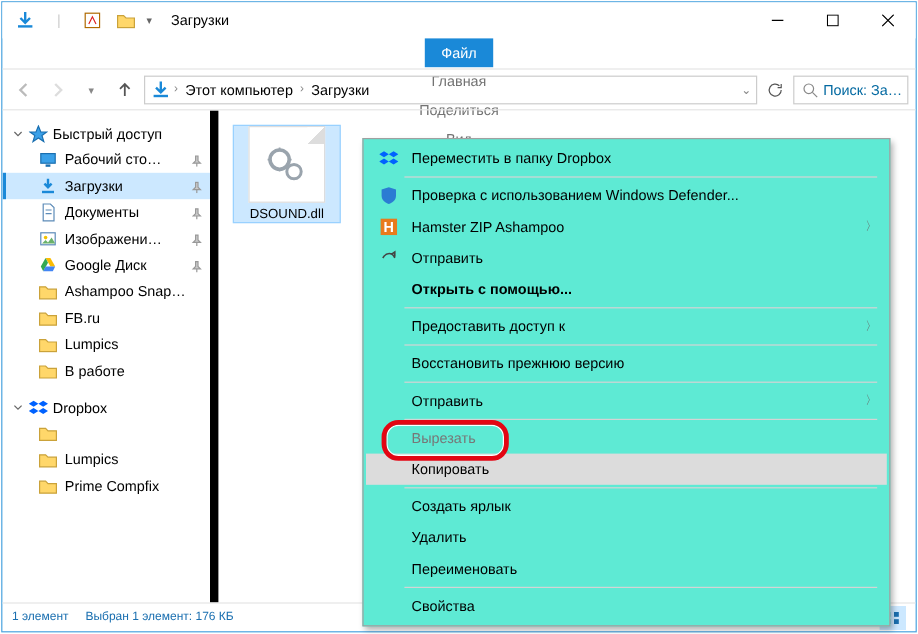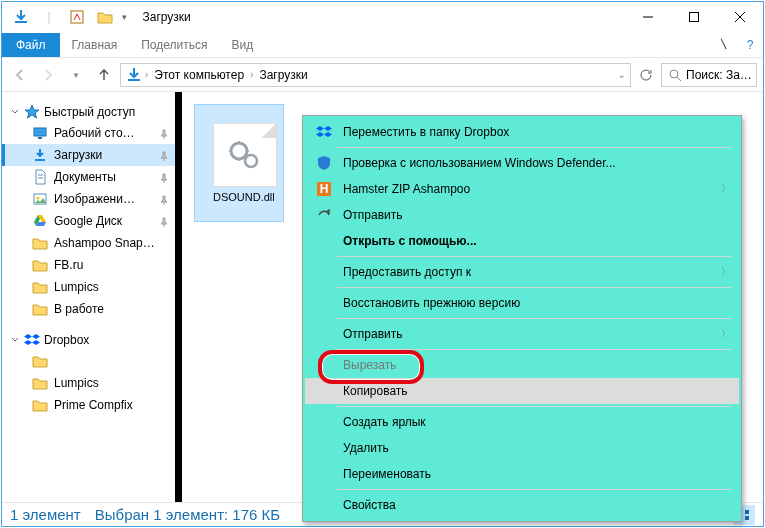--- a/index.html
+++ b/index.html
@@ -9,74 +9,74 @@
 
 .titlebar { display: flex; align-items: center; height: 30px; background: #fff; }
 .titlebar .qat { display: flex; align-items: center; gap: 6px; padding: 0 8px; }
 .qat-icon { width: 22px; height: 22px; display: flex; align-items: center; justify-content: center; }
 .titlebar .title { flex: 1; padding-left: 8px; color: #000; }
 .win-controls { display: flex; }
 .win-btn { width: 46px; height: 30px; display: flex; align-items: center; justify-content: center; }
 .win-btn svg { width: 10px; height: 10px; }
 
 
-.ribbon { display: flex; align-items: center; height: 26px; border-bottom: 1px solid #e5e5e5; }
+.ribbon { display: flex; align-items: center; height: 26px; border-bottom: 1px solid #e5e5e5; flex-direction: column; }
 .ribbon .file-tab { background: #1a89d8; color: #fff; padding: 5px 14px; }
 .ribbon .tab { padding: 5px 12px; color: #737373; }
 .ribbon .spacer { flex: 1; }
 .ribbon .chev, .ribbon .help { width: 26px; text-align: center; color: #555; }
 
 
 .navrow { display: flex; align-items: center; height: 34px; padding: 3px 6px; gap: 4px; border-bottom: 1px solid #e5e5e5; }
 .nav-btn { width: 24px; height: 24px; display: flex; align-items: center; justify-content: center; color: #888; }
 .nav-btn.dis { color: #ccc; }
 .addr { flex: 1; border: 1px solid #ccc; height: 24px; display: flex; align-items: center; padding: 0 4px; gap: 2px; }
 .addr .seg { padding: 0 4px; }
 .addr .car { color: #888; font-size: 10px; }
 .addr .folder-ic { width: 18px; height: 18px; }
 .refresh { width: 22px; height: 22px; display: flex; align-items: center; justify-content: center; }
-.search { border: 1px solid #ccc; height: 24px; width: 96px; display: flex; align-items: center; padding: 0 6px; color: #000000; overflow: hidden; white-space: nowrap; text-align: center; }
+.search { border: 1px solid #ccc; height: 24px; width: 96px; display: flex; align-items: center; padding: 0 6px; color: #0369a1; overflow: hidden; white-space: nowrap; text-align: center; }
 .search-ic { width: 14px; height: 14px; margin-right: 4px; flex-shrink: 0; }
 
 
 .body { flex: 1; display: flex; overflow: hidden; position: relative; }
 .sidebar { width: 180px; border-right: 7px solid #000000; padding-top: 10px; overflow: hidden; }
 .group-header { display: flex; align-items: center; padding: 2px 4px 2px 8px; gap: 4px; }
 .gh-caret { width: 10px; height: 10px; }
 .gh-icon { width: 16px; height: 16px; display: flex; align-items: center; justify-content: center; }
 .gh-label { white-space: nowrap; overflow: hidden; text-overflow: ellipsis; }
 .node { display: flex; align-items: center; padding: 2px 4px 2px 30px; gap: 6px; height: 22px; }
 .node .nic { width: 16px; height: 16px; display: flex; align-items: center; justify-content: center; }
 .node .lbl { white-space: nowrap; overflow: hidden; text-overflow: ellipsis; flex: 1; }
 .node .pin { width: 10px; height: 10px; color: #999; flex-shrink: 0; margin-right: 2px; }
 .node.sel { background: #cce8ff; border-left: 3px solid #1a89d8; padding-left: 27px; }
 .group-gap { height: 10px; }
 
 .content { flex: 1; position: relative; padding: 12px; }
-.file-item { width: 90px; text-align: center; background: #cce8ff; border: 1px solid #99d1ff; padding: 18px; }
+.file-item { width: 90px; text-align: center; background: #cce8ff; border: 1px solid #99d1ff; padding: 0; }
 .file-thumb { width: 64px; height: 64px; margin: 0 auto 4px; background: #fff; border: 1px solid #ddd; display: flex; align-items: center; justify-content: center; position: relative; }
 .file-thumb::before { content: ""; position: absolute; top: 0; right: 0; width: 14px; height: 14px; background: linear-gradient(135deg, #fff 50%, #ddd 50%); }
 .file-label { font-size: 11px; }
 
 
 .ctx { position: absolute; left: 302px; top: 115px; width: 440px; background: #5eead4; border: 1px solid #a0a0a0; box-shadow: 2px 3px 5px rgba(0,0,0,0.3); padding: 3px 2px; }
 .ctx-item { display: flex; align-items: center; height: 26px; padding: 0 8px; }
 .ctx-item .cic { width: 22px; display: flex; align-items: center; justify-content: center; }
 .ctx-item .clbl { flex: 1; padding-left: 8px; }
 .ctx-item .csub { color: #666; font-size: 10px; }
 .ctx-sep { height: 1px; background: #d4d4d4; margin: 2px 8px 2px 32px; }
 .ctx-item.bold .clbl { font-weight: 700; }
 .ctx-item.hov { background: #dcdcdc; }
 .ctx-item.cut .clbl { color: #777; }
 
 .highlight { position: absolute; border: 4px solid #e30613; border-radius: 14px; left: 318px; top: 350px; width: 106px; height: 34px; pointer-events: none; box-shadow: 0 0 0 1px #fff inset; }
 
 
 .status { display: flex; align-items: center; height: 24px; border-top: 1px solid #e5e5e5; padding: 0 8px; gap: 14px; }
-.status .st-text { color: #1a6fb0; font-size: 15px; }
+.status .st-text { color: #1a6fb0; font-size: 10px; }
 .status .spacer { flex: 1; }
 .view-btn { width: 22px; height: 20px; display: flex; align-items: center; justify-content: center; }
 .view-btn.active { background: #cce8ff; }
 
 
 </style>
 </head>
 <body>
 
 <div class="window">

